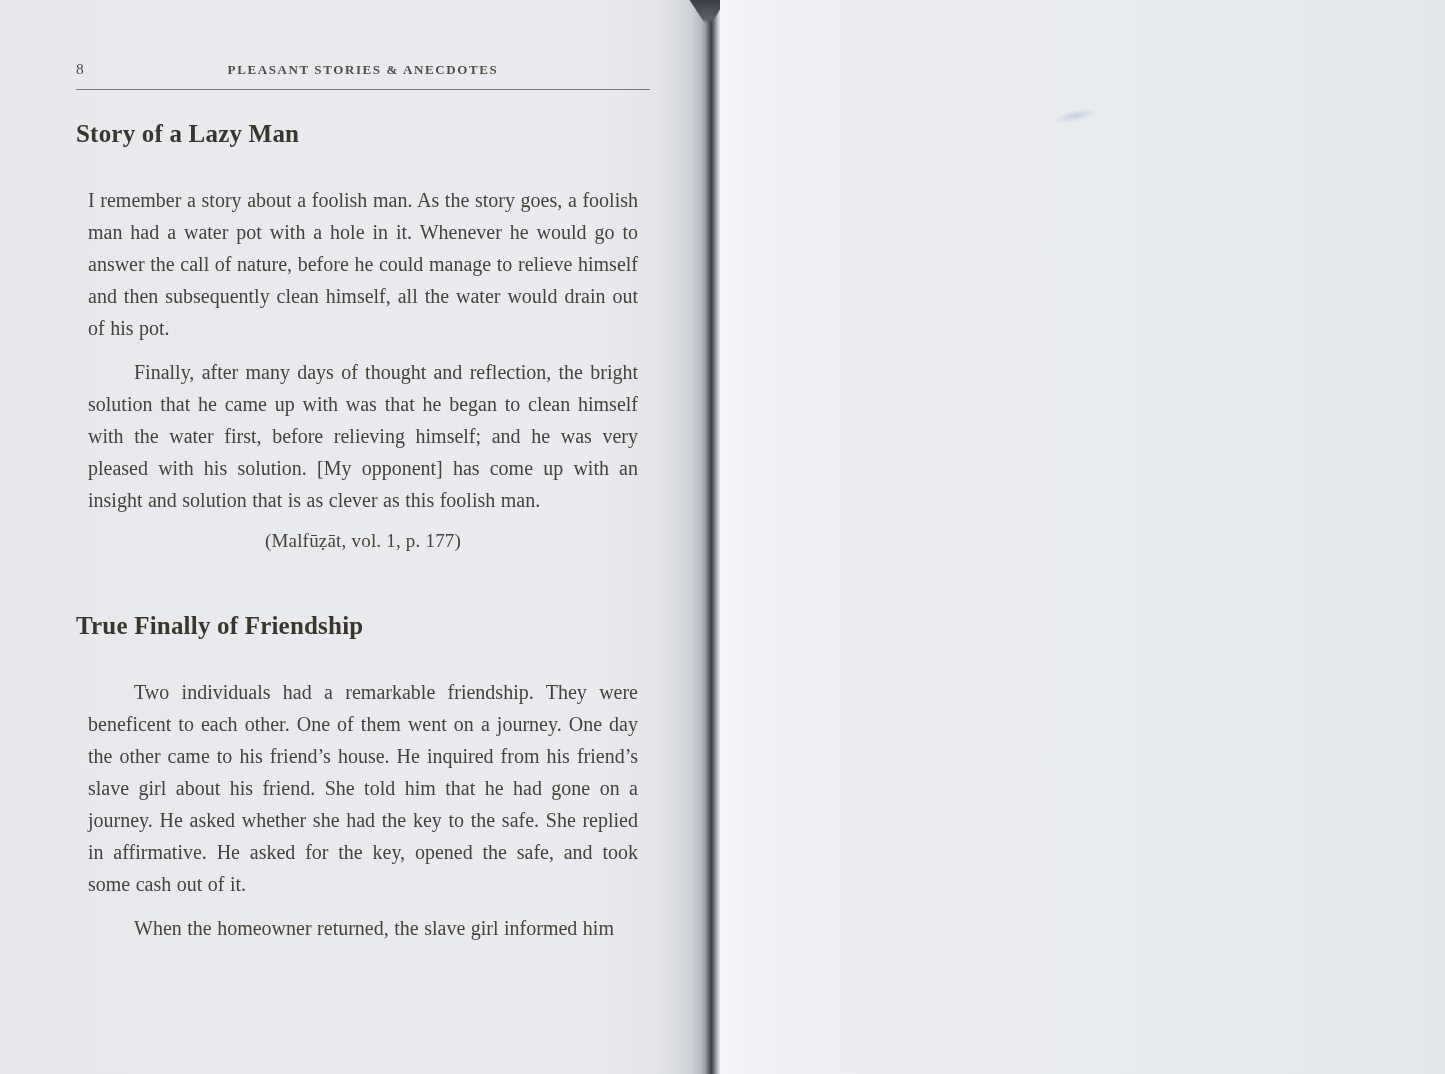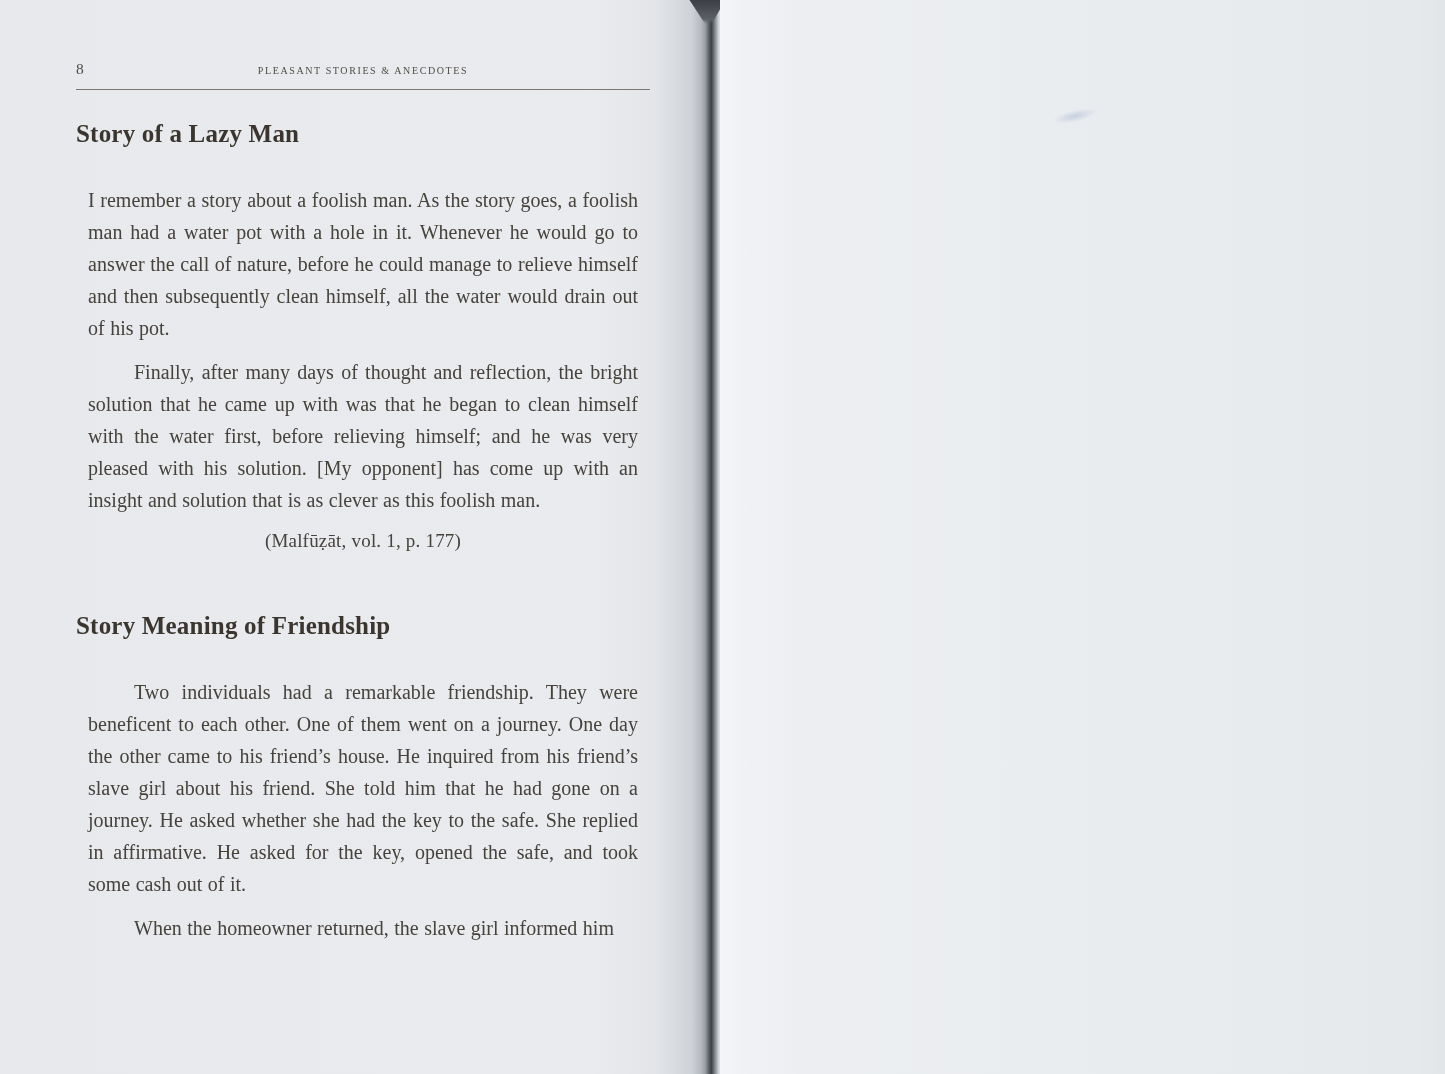--- a/index.html
+++ b/index.html
@@ -43,21 +43,21 @@
   
   .textcol { position: absolute; top: 60px; }
   .textcol-left  { left: 76px;  width: 574px; }
 
   .running-head {
     display: grid; grid-template-columns: 1fr auto 1fr; align-items: baseline;
     padding-bottom: 11px; border-bottom: 1px solid var(--rule);
     color: #504c46;
   }
   .running-head .rtitle {
-    font-size: 10px; letter-spacing: 1.6px; font-weight: 400; text-align: center;
+    font-size: 13px; letter-spacing: 1.6px; font-weight: 700; text-align: center;
   }
   .running-head .pnum { font-size: 15.5px; letter-spacing: 0.5px; }
   .running-head .pnum.pos-left  { justify-self: start; }
   .running-head .pnum.pos-right { justify-self: end; }
 
   .page-body { margin-top: 30px; }
 
   .section-heading {
     margin: 0 0 36px; 
     font-size: 25px; font-weight: 700; color: var(--heading-ink);
@@ -91,21 +91,21 @@
         <span class="pnum pos-right"></span>
       </header>
 
       <div class="page-body">
         <h2 class="section-heading">Story of a Lazy Man</h2>
 
         <p class="body">I remember a story about a foolish man. As the story goes, a foolish man had a water pot with a hole in it. Whenever he would go to answer the call of nature, before he could manage to relieve himself and then subsequently clean himself, all the water would drain out of his pot.</p>
         <p class="body indent">Finally, after many days of thought and reflection, the bright solution that he came up with was that he began to clean himself with the water first, before relieving himself; and he was very pleased with his solution. [My opponent] has come up with an insight and solution that is as clever as this foolish man.</p>
         <div class="citation">(Malfūẓāt, vol. 1, p. 177)</div>
 
-        <h2 class="section-heading later">Story Meaning of Friendship</h2>
+        <h2 class="section-heading later">True Finally of Friendship</h2>
 
         <p class="body indent">Two individuals had a remarkable friendship. They were beneficent to each other. One of them went on a journey. One day the other came to his friend’s house. He inquired from his friend’s slave girl about his friend. She told him that he had gone on a journey. He asked whether she had the key to the safe. She replied in affirmative. He asked for the key, opened the safe, and took some cash out of it.</p>
         <p class="body indent">When the homeowner returned, the slave girl informed him</p>
       </div>
 
     </div>
   </div>
 
   <div class="spine"></div>
   <div class="spine-wedge"></div>

